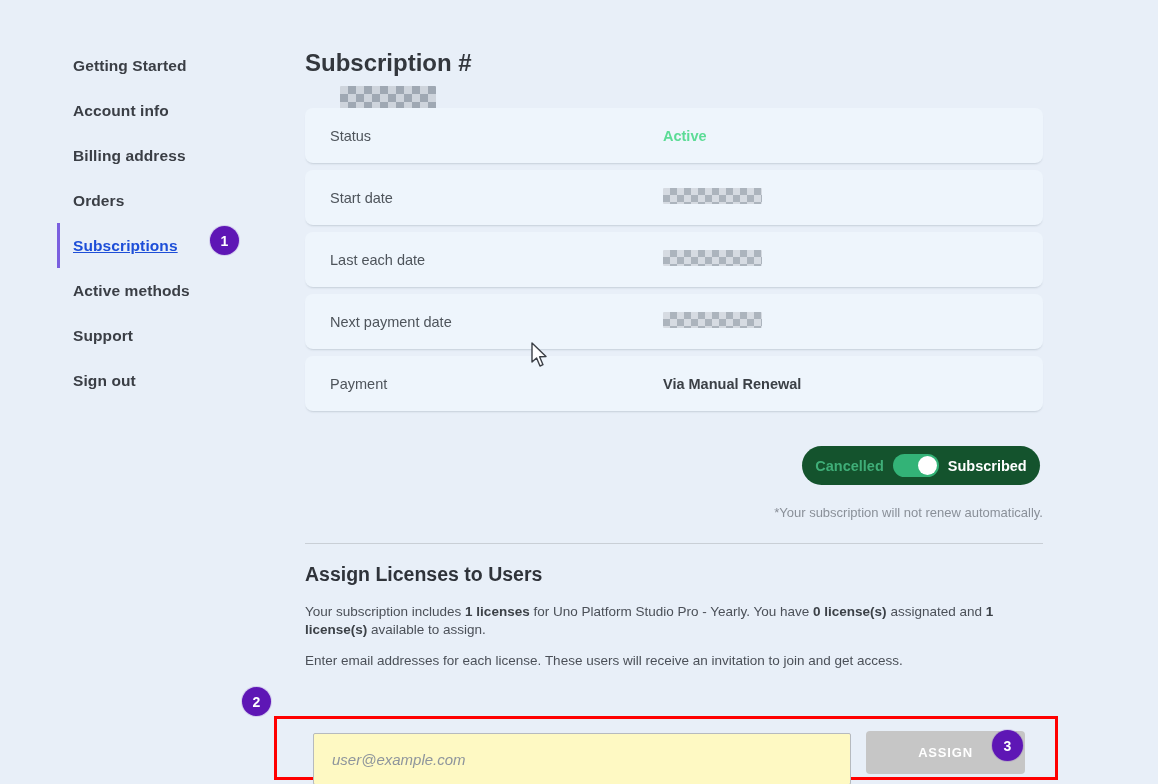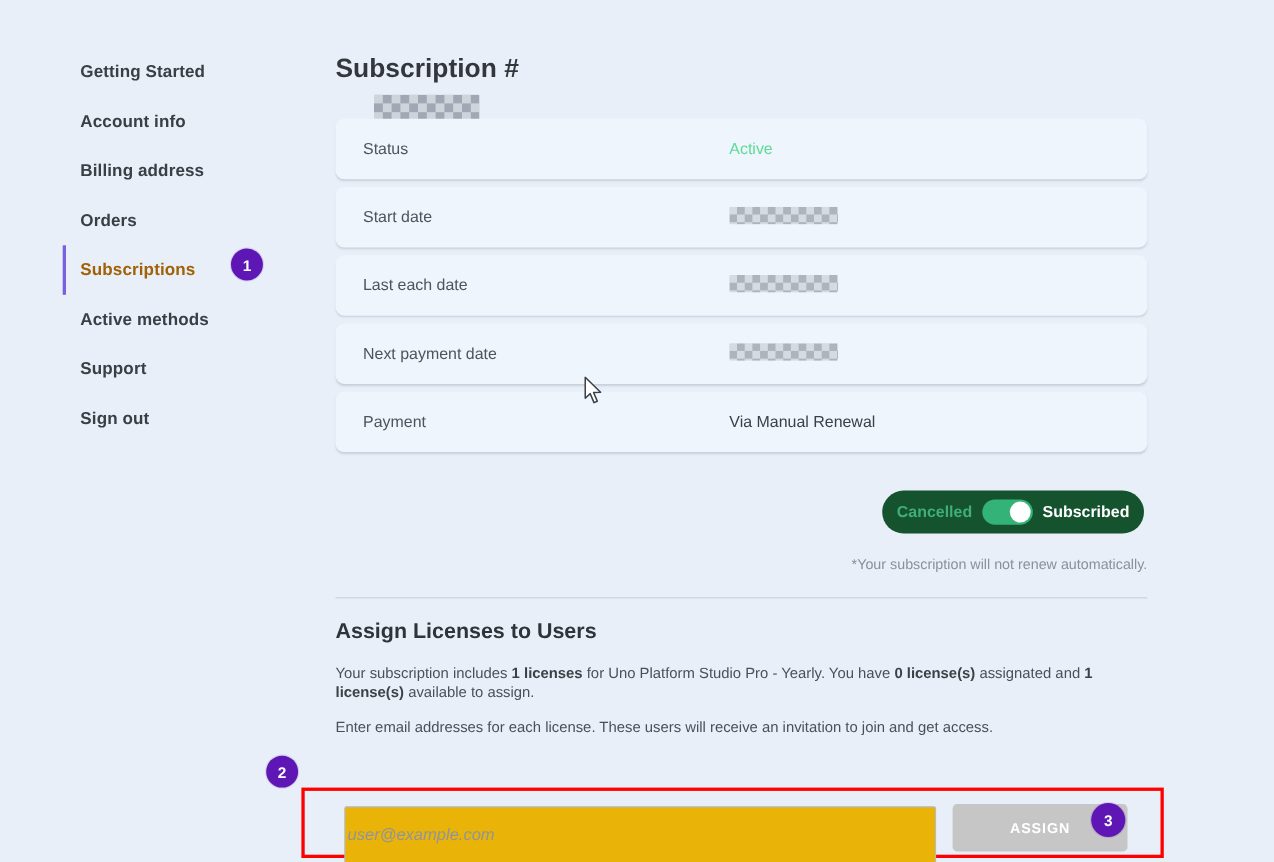--- a/index.html
+++ b/index.html
@@ -10,21 +10,21 @@
     background:#e8eff8; overflow:hidden;
   }
   
   .sidebar { position:absolute; left:57px; top:43px; width:240px; }
   .nav-item {
     height:45px; display:flex; align-items:center;
     padding-left:13px; border-left:3px solid transparent;
     font-size:15.5px; font-weight:600; color:#3a3e45; cursor:pointer;
     letter-spacing:.1px;
   }
-  .nav-item.active { border-left-color:#7a5fdf; color:#a16207; }
+  .nav-item.active { border-left-color:#7a5fdf; color:#1d4ed8;text-decoration:underline; }
   
   .title {
     position:absolute; left:305px; top:49px;
     font-size:24px; font-weight:700; color:#33373d;
     display:flex; align-items:center; gap:6px;flex-direction:column;
   }
   .px-block {
     display:inline-block;
     background:repeating-conic-gradient(#98a1ac 0% 25%, #ccd2da 0% 50%) 0 0/16px 16px;
     opacity:.9; filter:blur(.4px); border-radius:1px;
@@ -34,21 +34,21 @@
     background:repeating-conic-gradient(#a5adb7 0% 25%, #d4d9e0 0% 50%) 0 0/14px 14px; }
   .rows { position:absolute; left:305px; top:108px; width:738px; }
   .detail-row {
     position:relative; height:55px; margin-bottom:7px;
     background:#eef5fc; border-radius:8px;
     box-shadow:0 2px 2px -1px rgba(110,125,140,.28);
     display:flex; align-items:center;
   }
   .detail-label { margin-left:25px; font-size:14.5px; color:#4e545b; }
   .detail-value {
-    position:absolute; left:358px; font-size:14.5px; font-weight:400; color:#3b4046;
+    position:absolute; left:358px; font-size:14.5px; font-weight:700; color:#3b4046;
   }
   .detail-value.status { color:#5cdc96; }
   
   .toggle-pill {
     position:absolute; left:802px; top:446px; width:238px; height:39px;
     background:#14532d; border-radius:20px;
     display:flex; align-items:center; justify-content:center; gap:9px;
     cursor:pointer;
   }
   .toggle-off-label { font-size:14.5px; font-weight:700; color:#3fae78; }
@@ -82,22 +82,22 @@
   .instruction {
     position:absolute; left:305px; top:653px; width:740px;
     font-size:13.5px; color:#4b5058;
   }
   .red-box {
     position:absolute; left:274px; top:716px; width:784px; height:64px;
     border:3px solid #ff0000;
   }
   .email-input {
     position:absolute; left:313px; top:733px; width:538px; height:52px;
-    background:#eab308; border:1px solid #b6babf; border-radius:2px;
-    padding:0 2px; font-family:"Liberation Sans","DejaVu Sans",sans-serif;
+    background:#fef9c3; border:1px solid #b6babf; border-radius:2px;
+    padding:0 18px; font-family:"Liberation Sans","DejaVu Sans",sans-serif;
     font-size:15px; font-style:italic; color:#3c4147; outline:none;
   }
   .email-input::placeholder { color:#8e959c; font-style:italic; }
   .assign-btn {
     position:absolute; left:866px; top:731px; width:159px; height:43px;
     background:#c6c6c6; border:none; border-radius:4px;
     color:#ffffff; font-family:"Liberation Sans","DejaVu Sans",sans-serif;
     font-size:13px; font-weight:700; letter-spacing:.8px; cursor:pointer;
   }
   

